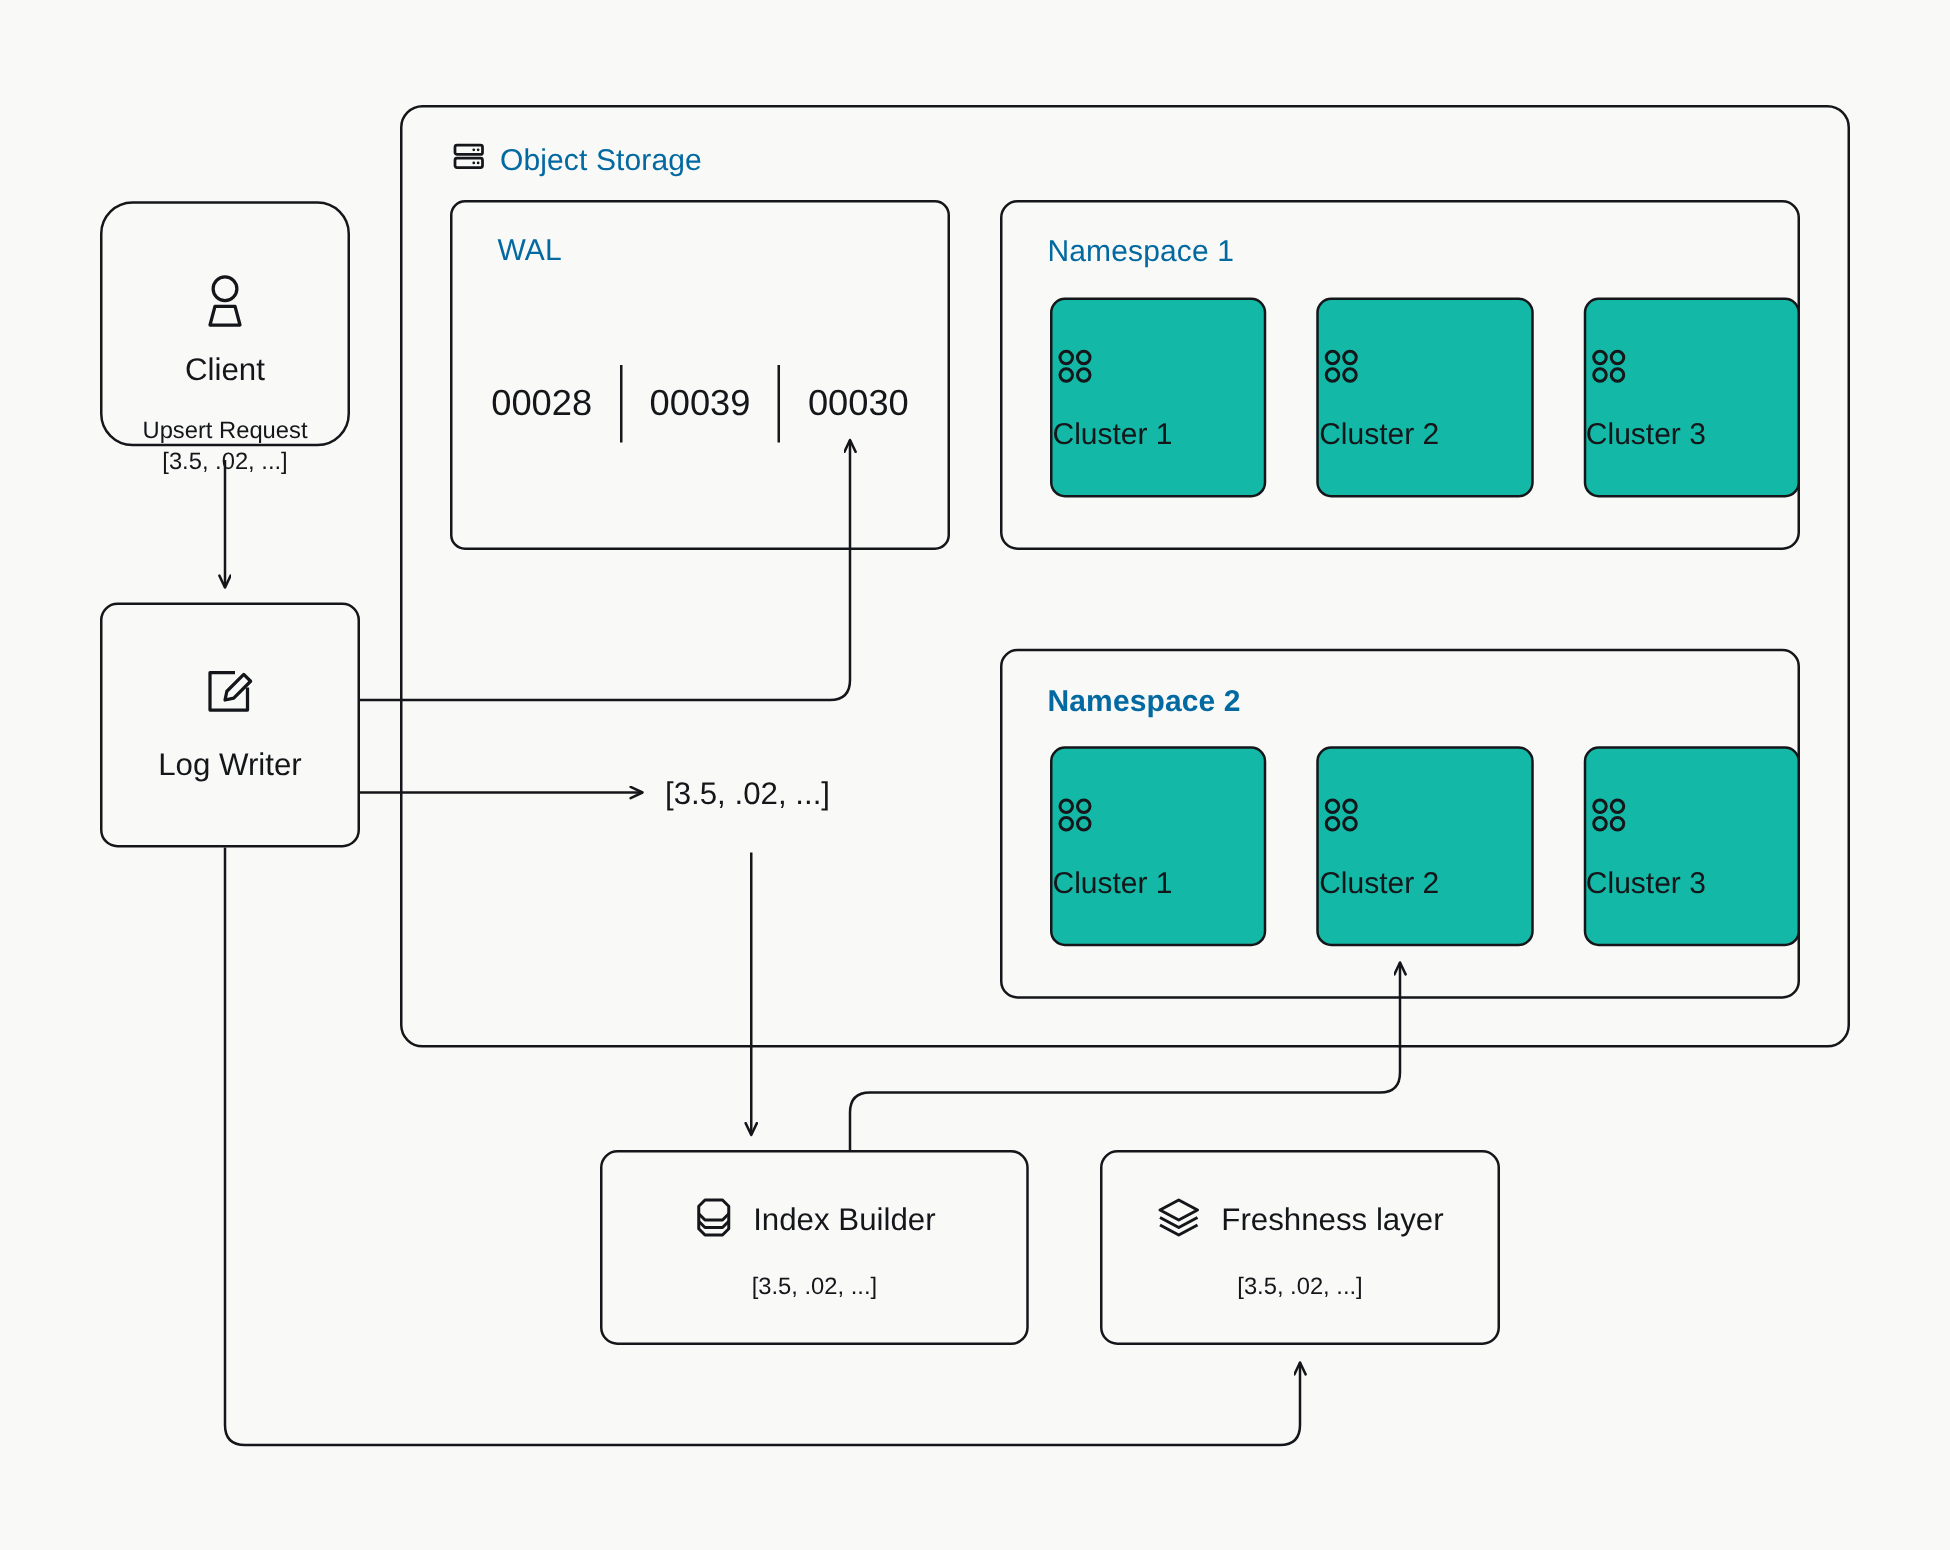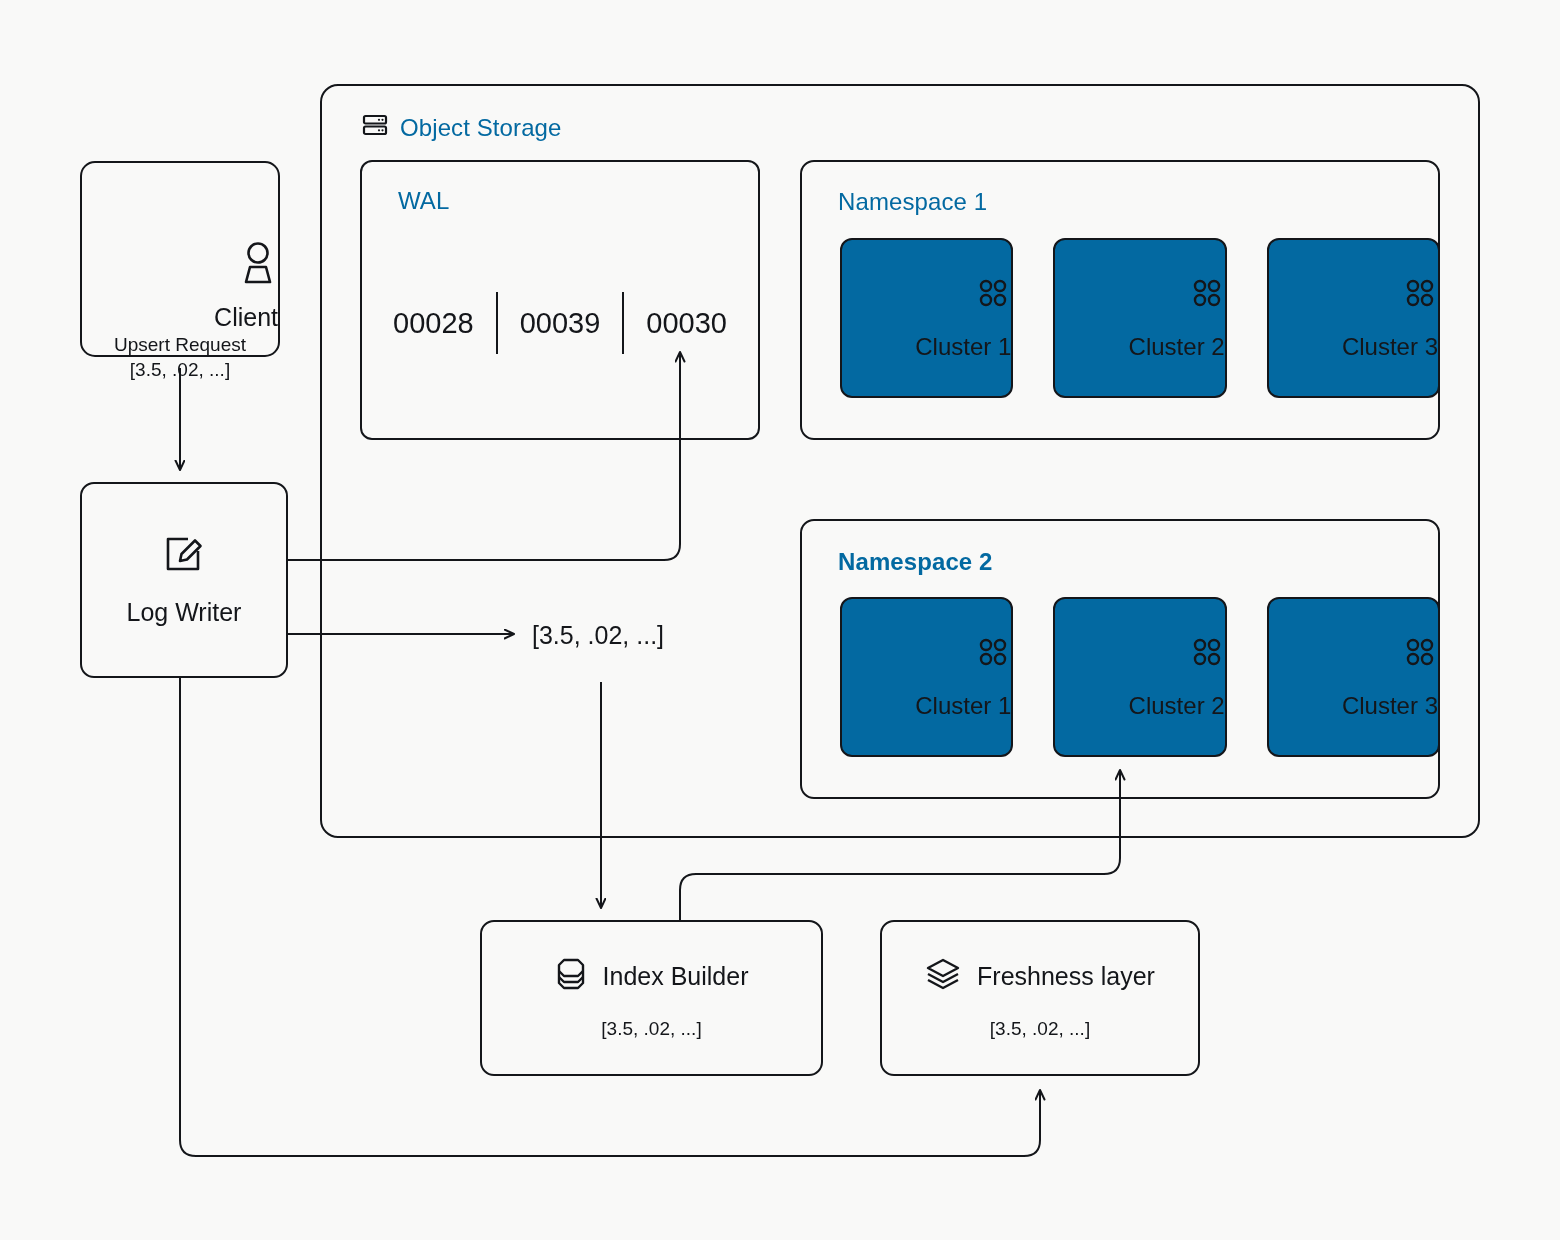--- a/index.html
+++ b/index.html
@@ -59,24 +59,23 @@
     color: #14161a;
     white-space: nowrap;
   }
   .icon {
     display: block;
   }
 
   
   #client-node {
     left: 80px; top: 161px; width: 200px; height: 196px;
-    border-radius: 15px;
+    border-radius: 26px;
     justify-content: flex-start;
-    padding-top: 78px;
-    align-items: flex-end;
+    padding-top: 56px;
   }
   #client-node .node-label { margin-top: 14px; }
   #client-sub-wrap {
     position: absolute;
     left: 80px; top: 332px; width: 200px;
     text-align: center;
     line-height: 1.32;
   }
 
   
@@ -136,24 +135,24 @@
     padding-left: 40px;
     box-sizing: border-box;
   }
   #ns1-clusters { top: 238px; }
   #ns2-clusters { top: 597px; }
   .cluster-box {
     width: 188px; height: 160px;
     box-sizing: border-box;
     border: 2px solid #14161a;
     border-radius: 12px;
-    background: #0369a1;
+    background: #14b8a6;
     display: flex;
     flex-direction: column;
-    align-items: flex-end;
+    align-items: flex-start;
     justify-content: center;
     gap: 18px;
   }
   .cluster-box .node-label { font-size: 24px; }
 
   
   #index-builder-node {
     left: 480px; top: 920px; width: 343px; height: 156px;
     border-radius: 14px;
     justify-content: center;

